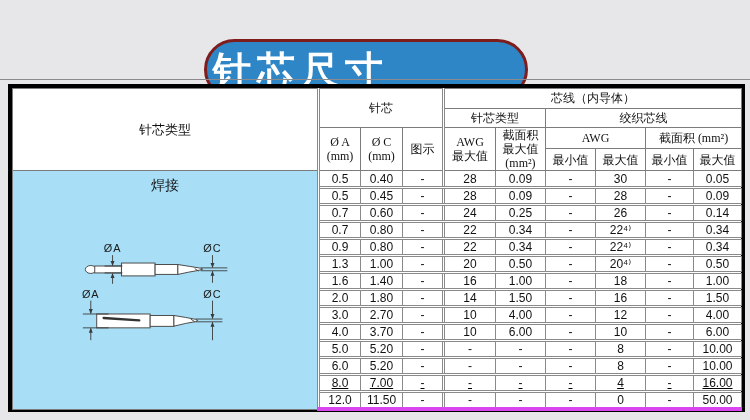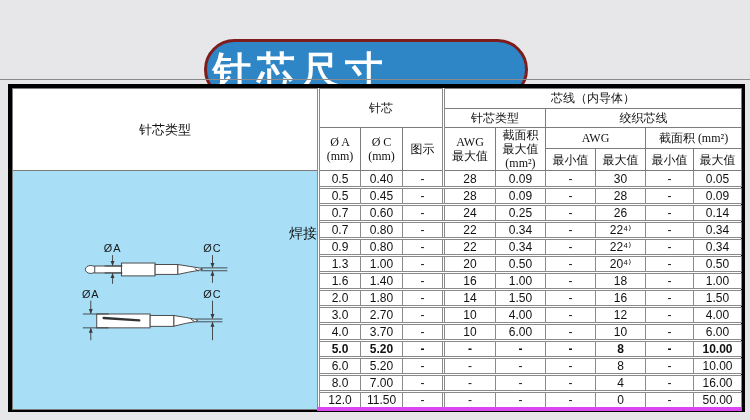--- a/index.html
+++ b/index.html
@@ -43,23 +43,23 @@
     font-size:12px;color:#111;
     font-family:"Liberation Sans","DejaVu Sans",sans-serif;
   }
   tbody tr:last-child td{border-bottom:4px solid #d946ef;}
   .secL{border-left:3px double #8a8a8a !important;}
   #pin-type-cell{
     border:1px solid #7c7c7c;border-right:3px double #8a8a8a;
     position:relative;padding:0;vertical-align:top;
   }
   .pin-type-label{
-    position:absolute;left:0;top:6px;width:100%;text-align:right;
+    position:absolute;left:0;top:6px;width:100%;text-align:center;
     font-family:"Liberation Serif","DejaVu Serif",serif;
-    font-size:14px;color:#111;margin-top:48px;
+    font-size:14px;color:#111;
   }
   .diagram-svg{position:absolute;left:0;top:0;width:100%;height:100%;}
   .dim-text{
     font-family:"Liberation Sans","DejaVu Sans",sans-serif;
     font-size:11px;fill:#1a1a1a;letter-spacing:1px;
   }
   .pin-shape{fill:#ffffff;stroke:#4a4a4a;stroke-width:1;}
   .dim-line{stroke:#3a3a3a;stroke-width:0.9;fill:none;}
   .dim-arrow{fill:#3a3a3a;stroke:none;}
 </style>
@@ -274,21 +274,21 @@
           <td class="secL">4.0</td>
           <td>3.70</td>
           <td>-</td>
           <td class="secL">10</td>
           <td>6.00</td>
           <td>-</td>
           <td>10</td>
           <td>-</td>
           <td>6.00</td>
         </tr>
-        <tr style="height: 17px; font-weight: bold;">
+        <tr style="height: 17px;">
           <td class="secL">5.0</td>
           <td>5.20</td>
           <td>-</td>
           <td class="secL">-</td>
           <td>-</td>
           <td>-</td>
           <td>8</td>
           <td>-</td>
           <td>10.00</td>
         </tr>
@@ -296,21 +296,21 @@
           <td class="secL">6.0</td>
           <td>5.20</td>
           <td>-</td>
           <td class="secL">-</td>
           <td>-</td>
           <td>-</td>
           <td>8</td>
           <td>-</td>
           <td>10.00</td>
         </tr>
-        <tr style="height: 17px;">
+        <tr style="height: 17px; text-decoration: underline;">
           <td class="secL">8.0</td>
           <td>7.00</td>
           <td>-</td>
           <td class="secL">-</td>
           <td>-</td>
           <td>-</td>
           <td>4</td>
           <td>-</td>
           <td>16.00</td>
         </tr>

